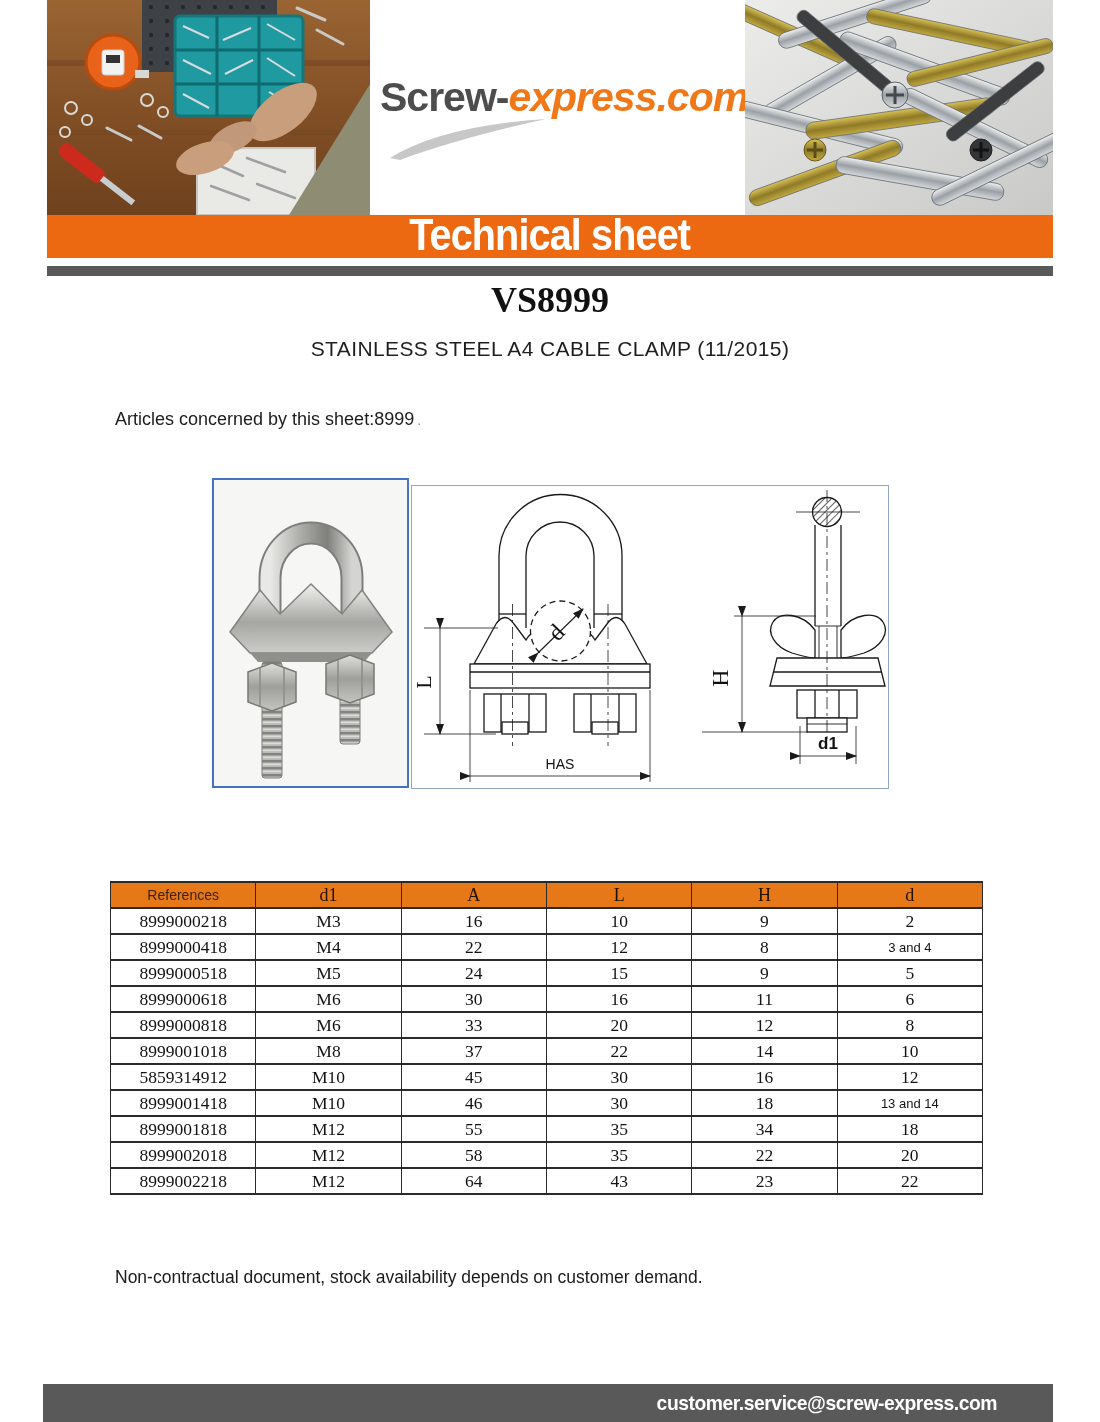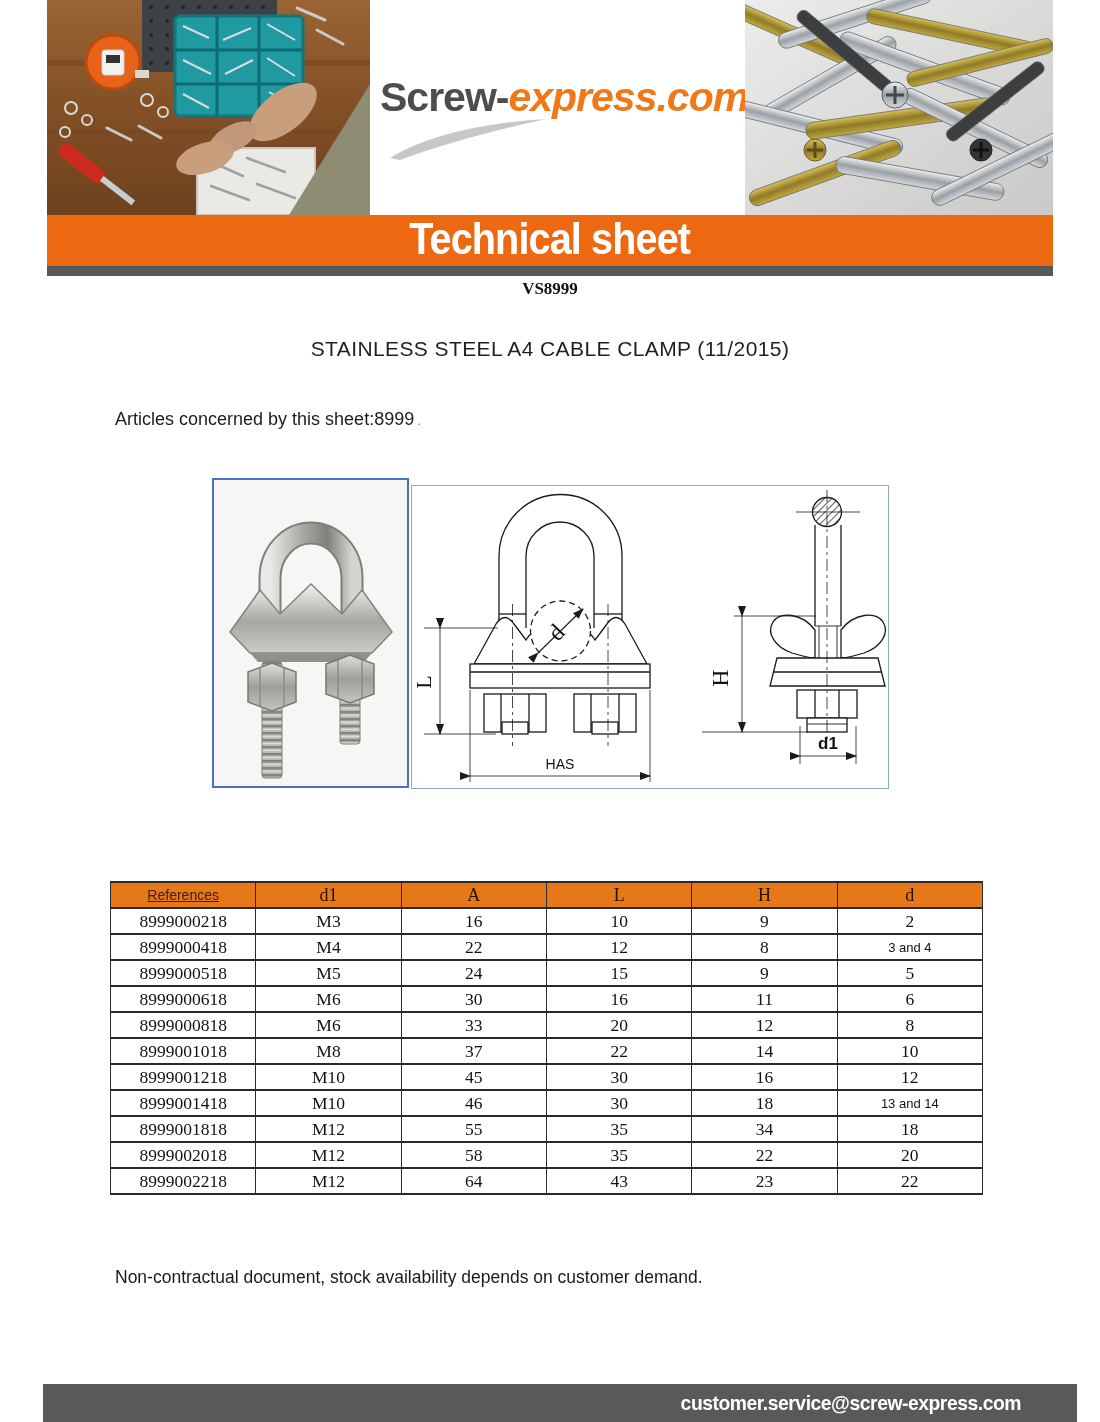--- a/index.html
+++ b/index.html
@@ -12,33 +12,33 @@
   .photo{position:absolute;top:0;height:215px;overflow:hidden;}
   .photo-left{left:47px;width:323px;}
   .photo-right{left:745px;width:308px;}
   .logo-wrap{position:absolute;left:370px;top:0;width:375px;height:215px;background:#fff;}
   .logo-text{position:absolute;left:10px;top:74px;width:360px;white-space:nowrap;
     font-size:41px;font-weight:bold;letter-spacing:-1px;}
   .logo-part1{color:var(--logo-gray,#4d4d4d);}
   .logo-part2{color:var(--logo-orange,#f07818);font-style:italic;}
   .swoosh{position:absolute;left:14px;top:116px;}
   .banner{
-    position:absolute;left:47px;top:215px;width:1006px;height:51px;
+    position:absolute;left:47px;top:215px;width:1006px;height:43px;
     background:var(--banner-orange,#ec6911);
     display:flex;align-items:center;justify-content:center;
   }
   .banner-title{
     color:#fff;font-size:45px;font-weight:bold;letter-spacing:-1px;
     transform:scaleX(.88);white-space:nowrap;line-height:1;padding-bottom:4px;
   }
   .divider-bar{position:absolute;left:47px;top:266px;width:1006px;height:10px;
     background:var(--bar-gray,#595959);}
   
   .doc-code{position:absolute;left:0;top:279px;width:100%;text-align:center;
-    font-family:"Liberation Serif",serif;font-weight:bold;font-size:17px;color:#111;}
+    font-family:"Liberation Serif",serif;font-weight:bold;font-size:36px;color:#111;}
   .doc-subtitle{position:absolute;left:0;top:337px;width:100%;text-align:center;
     font-size:21px;color:#1f1f1f;letter-spacing:.4px;}
   .articles-line{position:absolute;left:115px;top:409px;font-size:18px;color:#1c1c1c;}
   .articles-dot{color:#8a8a8a;font-size:14px;margin-left:3px;}
   
   .product-box{position:absolute;left:212px;top:478px;width:197px;height:310px;
     border:2px solid #4472c4;background:#fff;box-sizing:border-box;}
   .drawing-box{position:absolute;left:411px;top:485px;width:478px;height:304px;
     border:1px solid #8fa8c4;background:#fff;box-sizing:border-box;}
   
@@ -47,28 +47,28 @@
   .spec-table th,.spec-table td{
     border-left:1px solid #2a2a2a;border-right:1px solid #2a2a2a;
     border-top:2px solid #2a2a2a;border-bottom:2px solid #2a2a2a;
     text-align:center;vertical-align:middle;height:24px;padding:0;overflow:hidden;
   }
   .spec-table thead th{
     background:var(--table-header-orange,#e67817);
     font-family:"Liberation Serif",serif;font-size:18px;font-weight:normal;color:#231105;
   }
   .spec-table thead th.th-references{
-    font-family:"Liberation Sans",sans-serif;font-size:14px;color:#3b2413;text-decoration:underline;
+    font-family:"Liberation Sans",sans-serif;font-size:14px;color:#3b2413;
   }
   .spec-table td{font-family:"Liberation Serif",serif;font-size:17.5px;color:#121212;}
   .spec-table td.small-sans{font-family:"Liberation Sans",sans-serif;font-size:13px;margin-top:16px;}
   
   .footer-note{position:absolute;left:115px;top:1267px;font-size:17.5px;color:#1a1a1a;}
   .footer-bar{position:absolute;left:43px;top:1384px;width:1010px;height:38px;
-    background:var(--bar-gray,#595959);display:flex;align-items:center;justify-content:flex-end;padding-left:24px;}
+    background:var(--bar-gray,#595959);display:flex;align-items:center;justify-content:flex-end;}
   .footer-email{color:#fff;font-size:21px;font-weight:bold;letter-spacing:-.5px;
     transform:scaleX(.92);transform-origin:right center;margin-right:56px;white-space:nowrap;}
   svg text{user-select:none;}
 </style>
 </head>
 <body>
 
 <div id="page">
 
   <div class="photo photo-left">
@@ -416,21 +416,21 @@
         </tr>
         <tr>
           <td>8999001018</td>
           <td>M8</td>
           <td>37</td>
           <td>22</td>
           <td>14</td>
           <td>10</td>
         </tr>
         <tr>
-          <td>8999001218</td>
+          <td>5859314912</td>
           <td>M10</td>
           <td>45</td>
           <td>30</td>
           <td>16</td>
           <td>12</td>
         </tr>
         <tr>
           <td>8999001418</td>
           <td>M10</td>
           <td>46</td>

